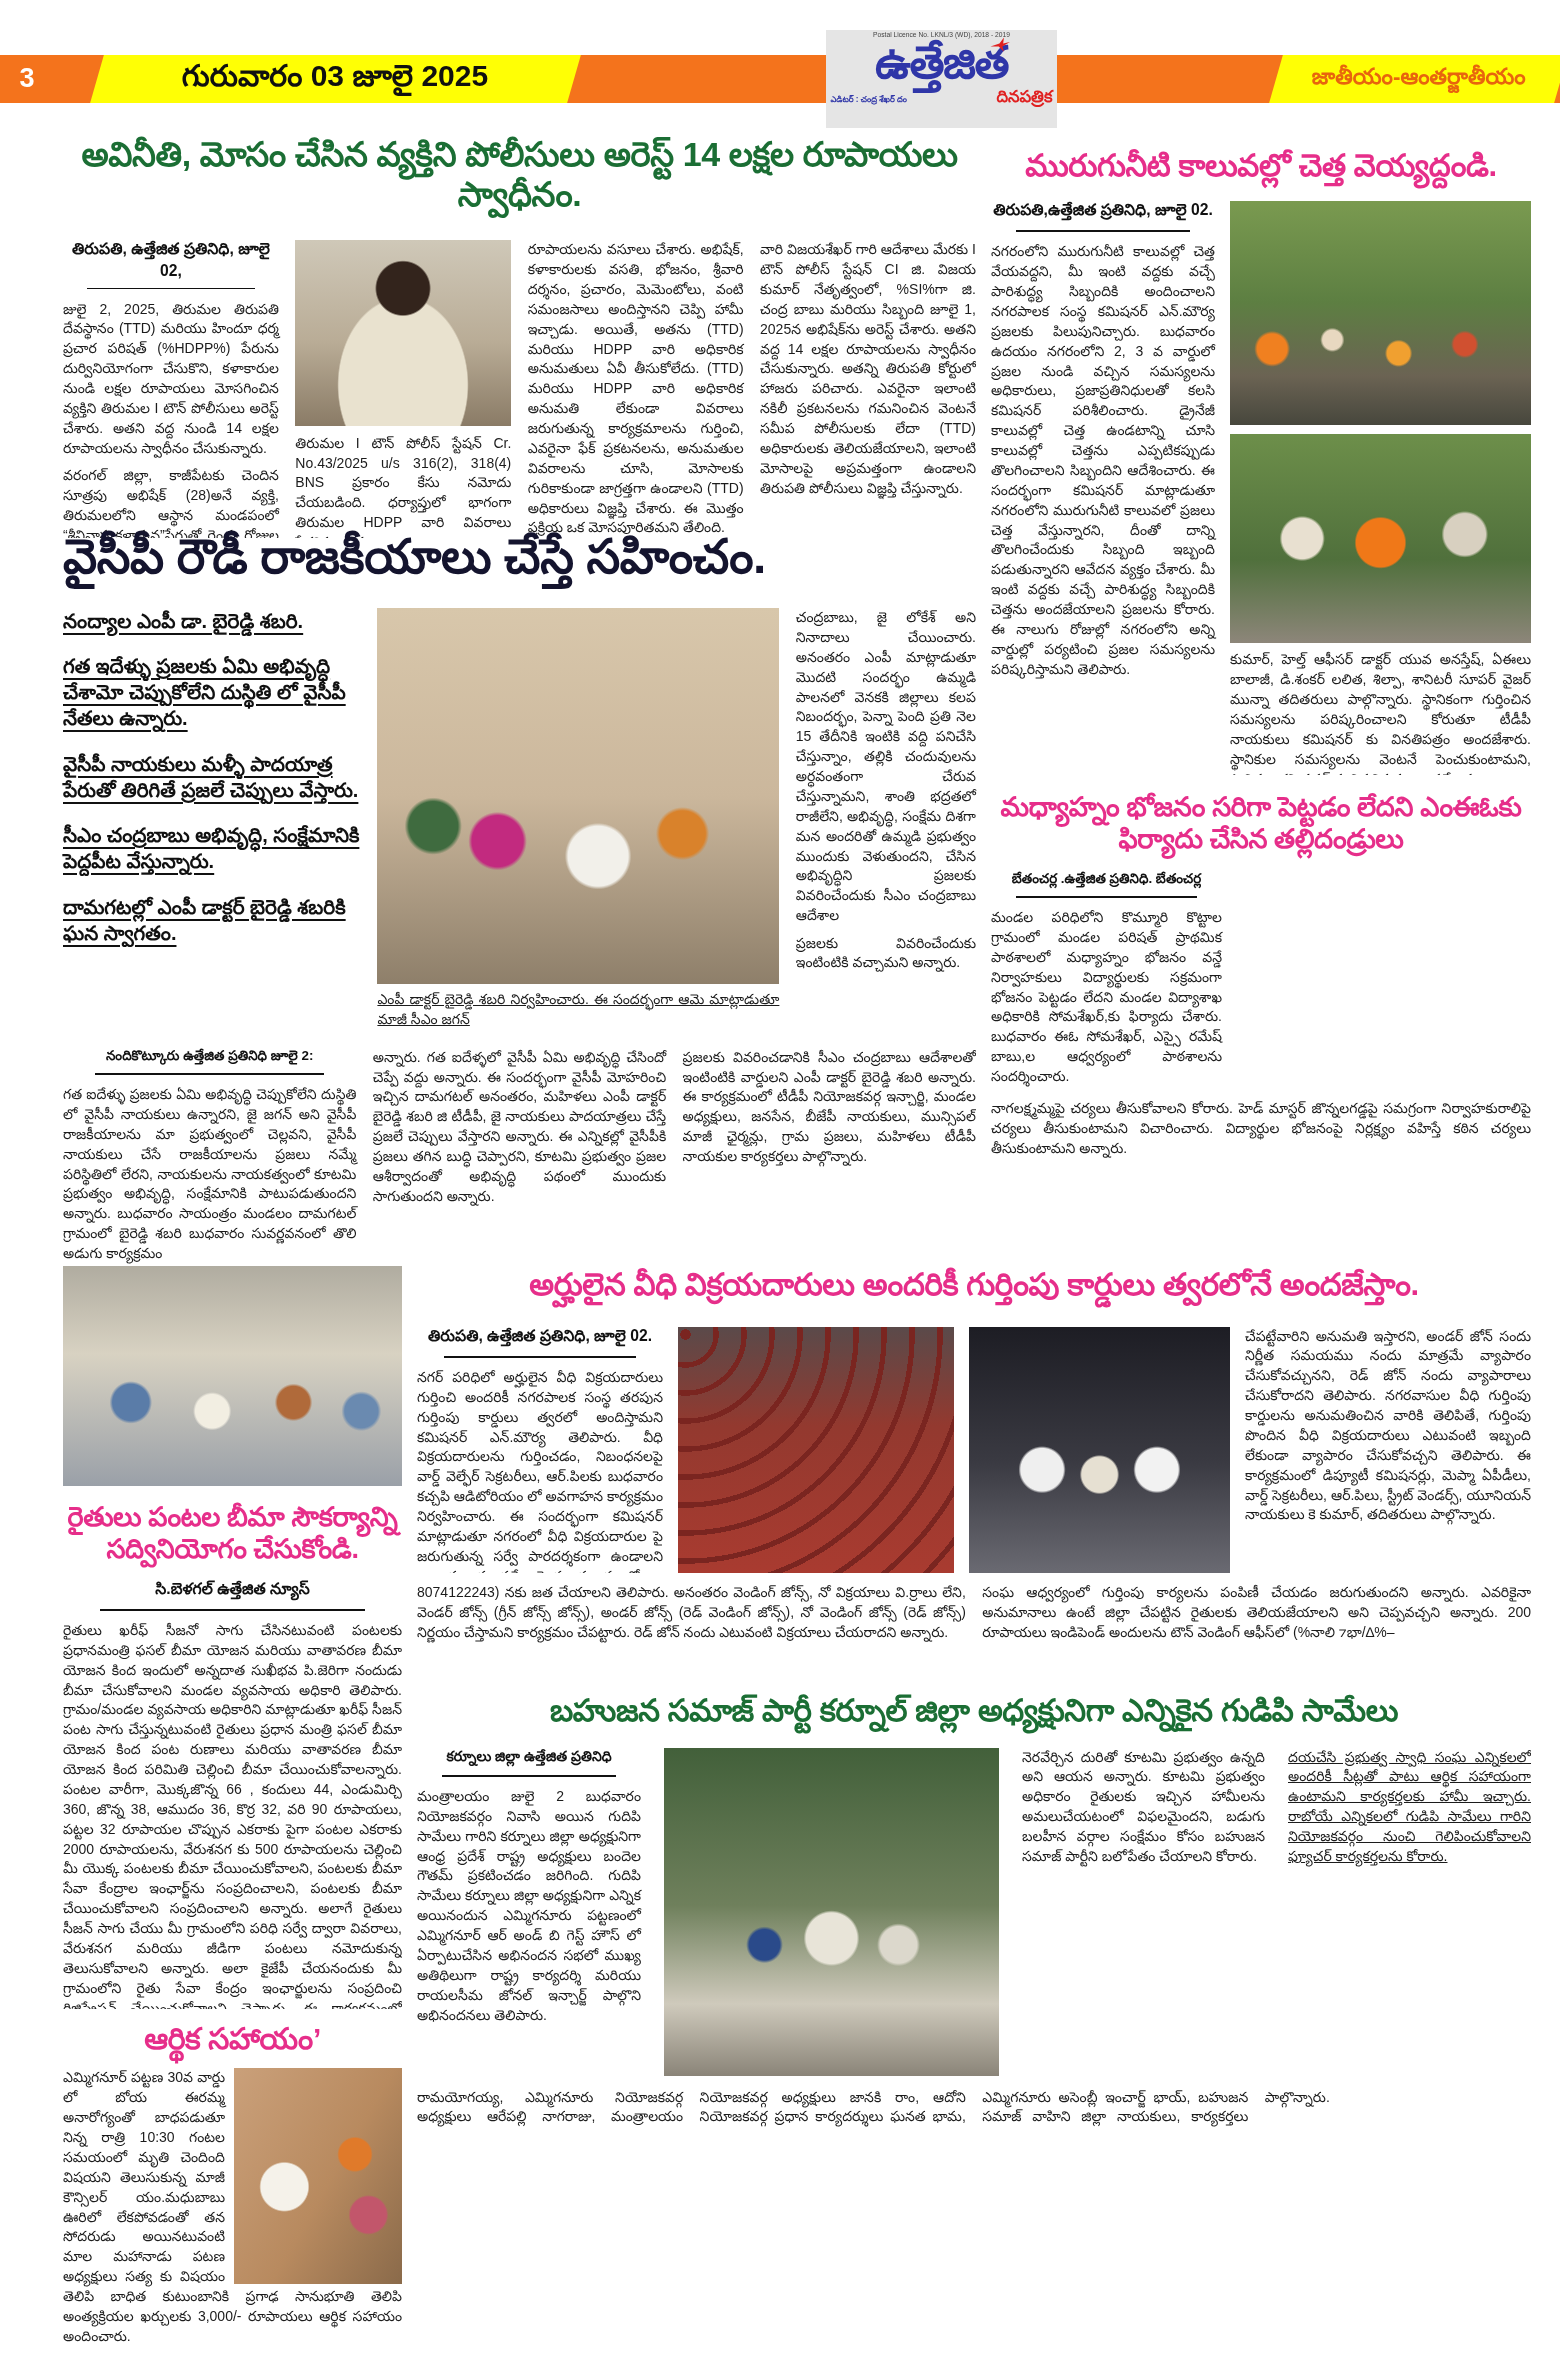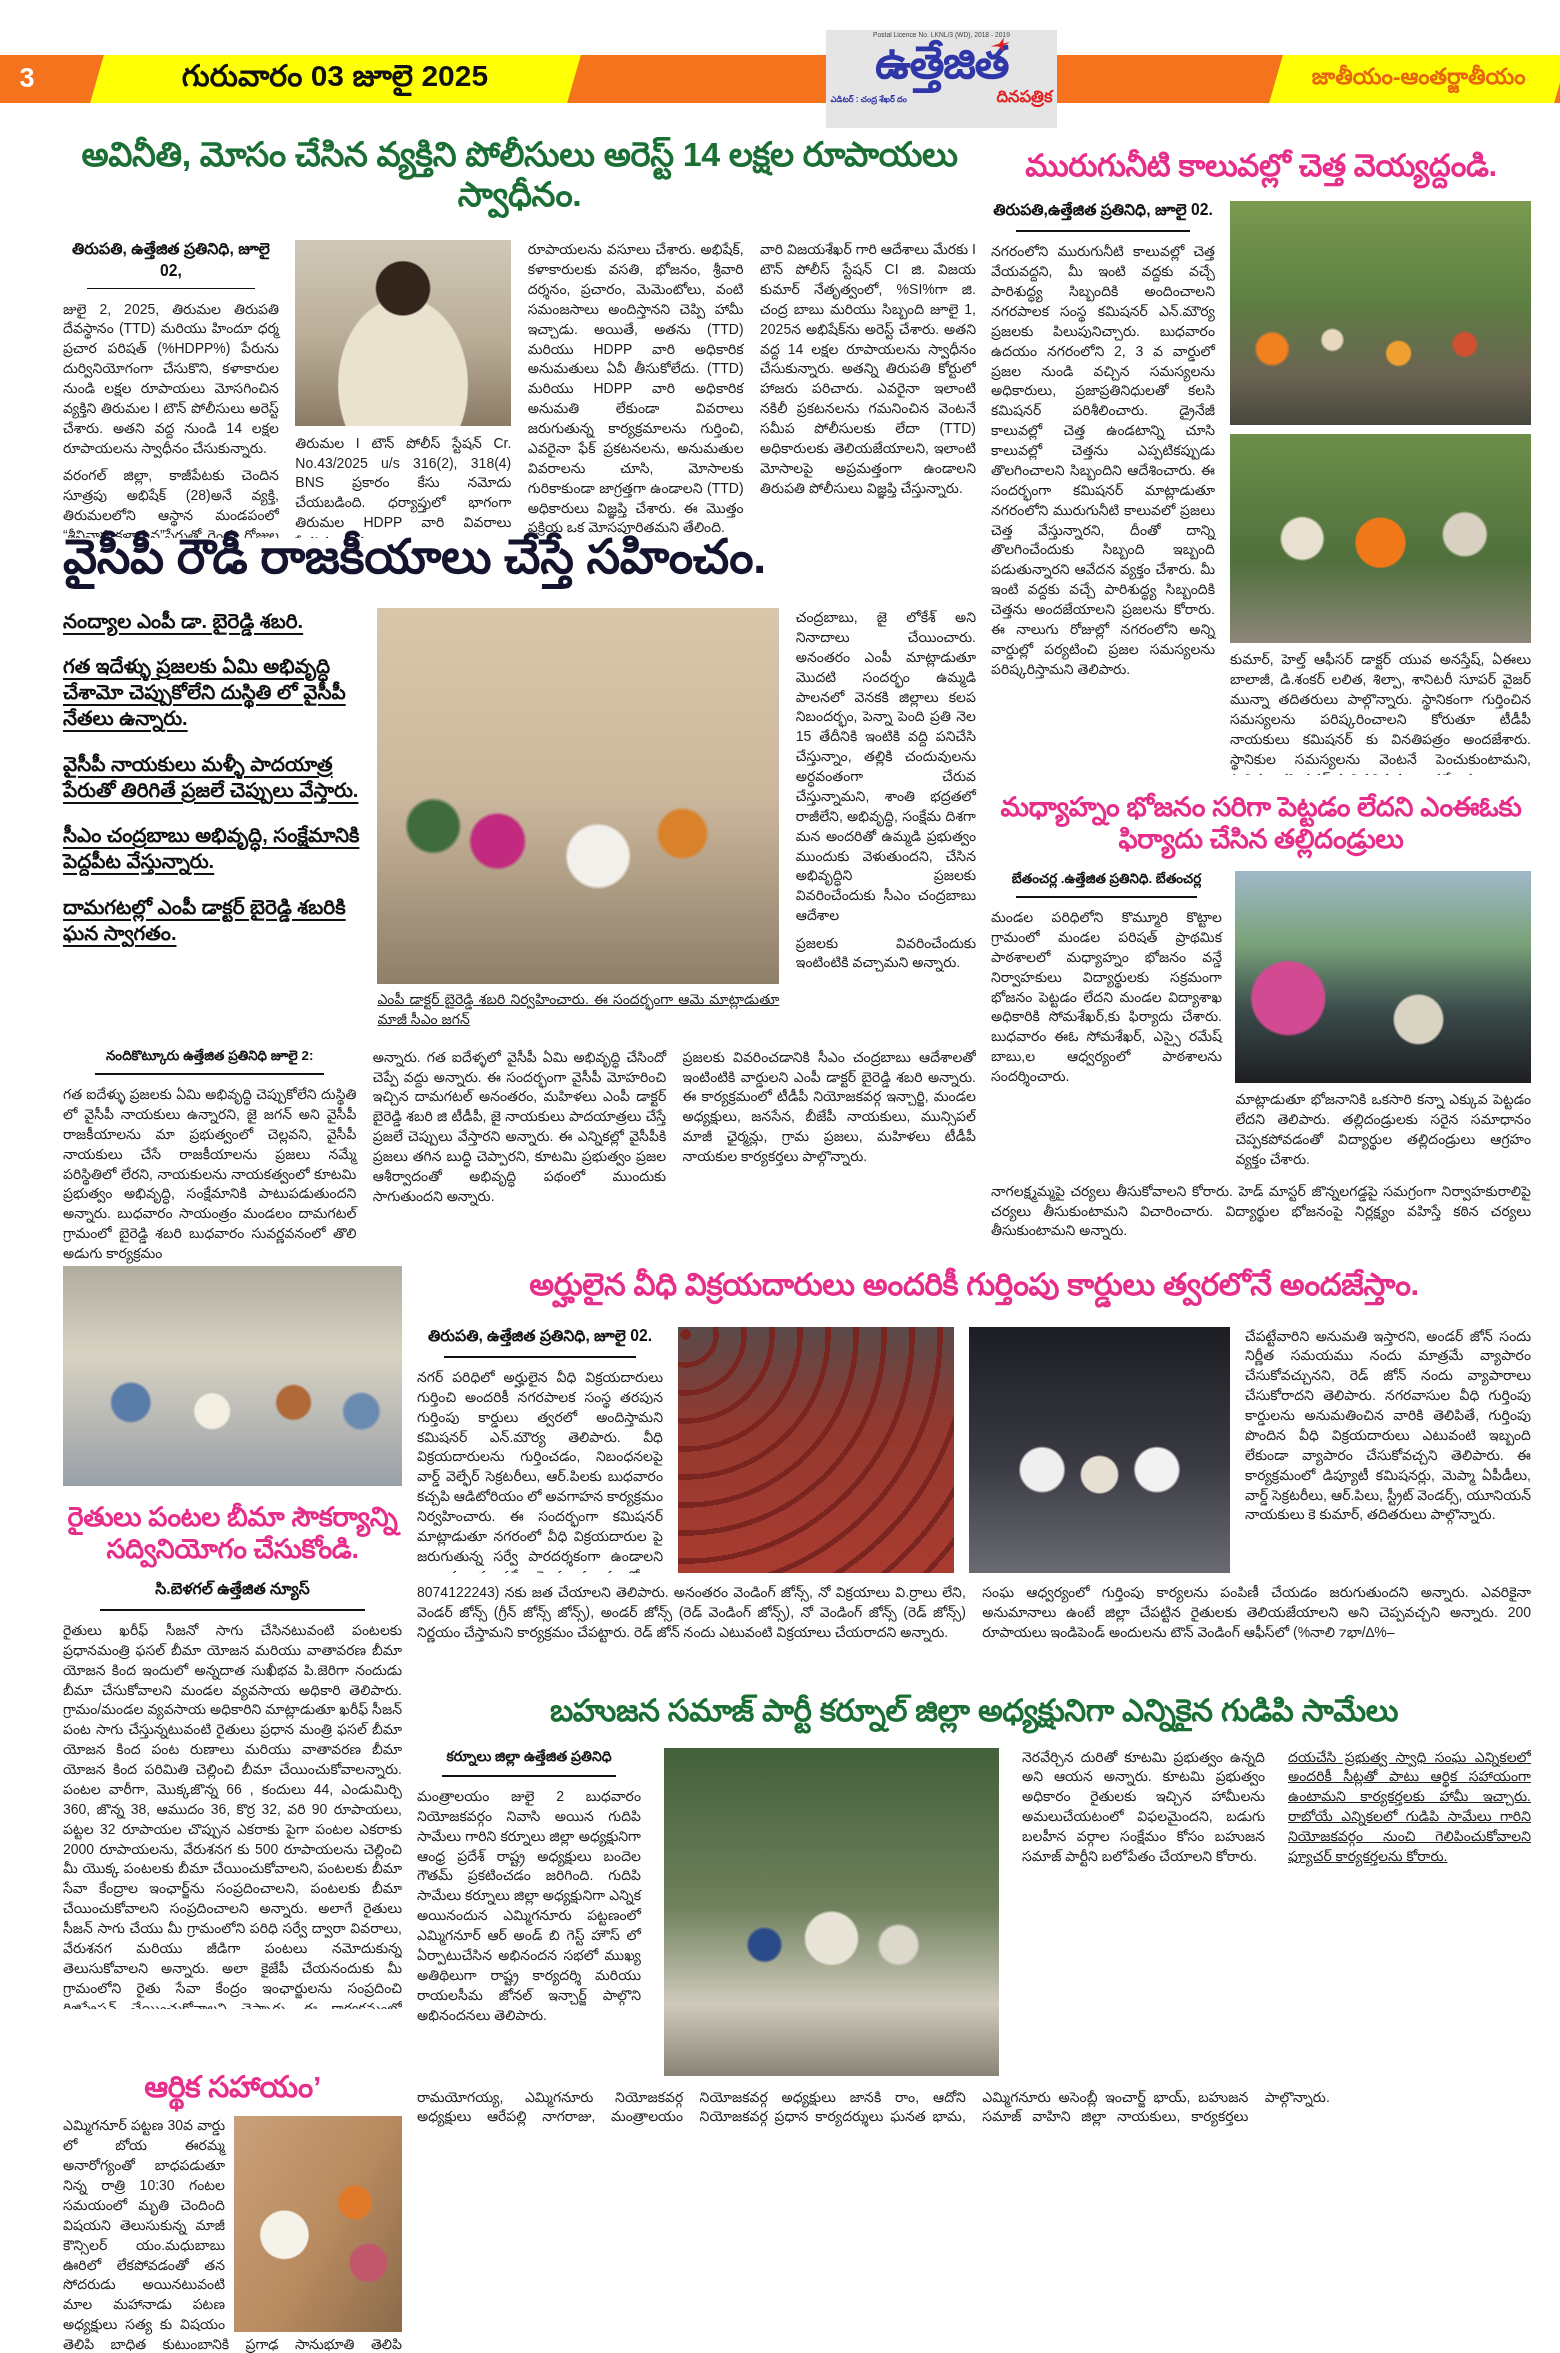--- a/index.html
+++ b/index.html
@@ -198,26 +198,20 @@
 
   <div class="art" style="left:991px;top:792px;width:540px;height:461px;">
     <div class="hl h-pink" style="font-size:27px;">మధ్యాహ్నం భోజనం సరిగా పెట్టడం లేదని ఎంఈఓకు ఫిర్యాదు చేసిన తల్లిదండ్రులు</div>
     <div style="display:flex;gap:13.4px;margin-top:15px;">
       <div style="width:231px;flex:none;">
         <div class="dateline" style="font-size:13.4px;">బేతంచర్ల .ఉత్తేజిత ప్రతినిధి. బేతంచర్ల</div>
         <div class="body">
             <p>మండల పరిధిలోని కొమ్మూరి కొట్టాల గ్రామంలో మండల పరిషత్ ప్రాథమిక పాఠశాలలో మధ్యాహ్నం భోజనం వన్డే నిర్వాహకులు విద్యార్థులకు సక్రమంగా భోజనం పెట్టడం లేదని మండల విద్యాశాఖ అధికారికి సోమశేఖర్,కు ఫిర్యాదు చేశారు. బుధవారం ఈఓ సోమశేఖర్, ఎస్సై రమేష్ బాబు,ల ఆధ్వర్యంలో పాఠశాలను సందర్శించారు.</p>
           </div>
       </div>
-      <div style="flex:1;min-width:0;">
-        <div class="ph ph-class" style="width:100%;height:212px;"></div>
-        <div class="body" style="margin-top:7.5px;">
-            <p>మాట్లాడుతూ భోజనానికి ఒకసారి కన్నా ఎక్కువ పెట్టడం లేదని తెలిపారు. తల్లిదండ్రులకు సరైన సమాధానం చెప్పకపోవడంతో విద్యార్థుల తల్లిదండ్రులు ఆగ్రహం వ్యక్తం చేశారు.</p>
-          </div>
-      </div>
     </div>
     <div class="body" style="margin-top:4.5px;height:112px;overflow:hidden;">
       <p>నాగలక్ష్మమ్మపై చర్యలు తీసుకోవాలని కోరారు. హెడ్ మాస్టర్ జొన్నలగడ్డపై సమగ్రంగా నిర్వాహకురాలిపై చర్యలు తీసుకుంటామని విచారించారు. విద్యార్థుల భోజనంపై నిర్లక్ష్యం వహిస్తే కఠిన చర్యలు తీసుకుంటామని అన్నారు.</p>
     </div>
   </div>
 
   <div class="art" style="left:417px;top:1267px;width:1114px;height:417px;">
     <div class="hl h-pink" style="font-size:31px;">అర్హులైన వీధి విక్రయదారులు అందరికీ గుర్తింపు కార్డులు త్వరలోనే అందజేస్తాం.</div>
     <div style="display:flex;gap:15px;margin-top:23px;height:246px;overflow:hidden;">
       <div style="width:246px;flex:none;">
@@ -245,21 +239,21 @@
   <div class="art" style="left:63px;top:1266px;width:339px;height:745px;">
     <div class="ph ph-meeting" style="width:100%;height:220px;"></div>
     <div class="hl h-pink" style="font-size:27px;margin-top:16.4px;">రైతులు పంటల బీమా సౌకర్యాన్ని సద్వినియోగం చేసుకోండి.</div>
     <div class="dateline" style="margin-top:13.4px;">సి.బెళగల్ ఉత్తేజిత న్యూస్</div>
     <div class="body" style="height:388px;overflow:hidden;">
       <p>రైతులు ఖరీఫ్ సీజనో సాగు చేసినటువంటి పంటలకు ప్రధానమంత్రి ఫసల్ బీమా యోజన మరియు వాతావరణ బీమా యోజన కింద ఇందులో అన్నదాత సుఖీభవ పి.జెరిగా నందుడు బీమా చేసుకోవాలని మండల వ్యవసాయ అధికారి తెలిపారు. గ్రామం/మండల వ్యవసాయ అధికారిని మాట్లాడుతూ ఖరీఫ్ సీజన్ పంట సాగు చేస్తున్నటువంటి రైతులు ప్రధాన మంత్రి ఫసల్ బీమా యోజన కింద పంట రుణాలు మరియు వాతావరణ బీమా యోజన కింద పరిమితి చెల్లించి బీమా చేయించుకోవాలన్నారు. పంటల వారీగా, మొక్కజొన్న 66 , కందులు 44, ఎండుమిర్చి 360, జొన్న 38, ఆముదం 36, కొర్ర 32, వరి 90 రూపాయలు, పట్టల 32 రూపాయల చొప్పున ఎకరాకు పైగా పంటల ఎకరాకు 2000 రూపాయలను, వేరుశనగ కు 500 రూపాయలను చెల్లించి మీ యొక్క పంటలకు బీమా చేయించుకోవాలని, పంటలకు బీమా సేవా కేంద్రాల ఇంఛార్జ్‌ను సంప్రదించాలని, పంటలకు బీమా చేయించుకోవాలని సంప్రదించాలని అన్నారు. అలాగే రైతులు సీజన్ సాగు చేయు మీ గ్రామంలోని పరిధి సర్వే ద్వారా వివరాలు, వేరుశనగ మరియు జీడిగా పంటలు నమోదుకున్న తెలుసుకోవాలని అన్నారు. అలా కైజేపీ చేయనందుకు మీ గ్రామంలోని రైతు సేవా కేంద్రం ఇంఛార్జులను సంప్రదించి రిజిస్ట్రేషన్ చేయించుకోవాలని చెప్పారు. ఈ కార్యక్రమంలో ఏఓలు, వీఏఏలు, ఏఓపి, ఎంపీఈఓలు, రైతులు పాల్గొన్నారు.</p>
     </div>
   </div>
 
   <div class="art" style="left:63px;top:2021px;width:339px;height:319px;">
-    <div class="hl h-pink" style="font-size:30px;margin-top:48px;">ఆర్థిక సహాయం’</div>
+    <div class="hl h-pink" style="font-size:30px;">ఆర్థిక సహాయం’</div>
     <div style="margin-top:12px;overflow:hidden;">
       <div class="ph ph-aid" style="width:168px;height:216px;float:right;margin-left:9px;"></div>
       <div class="body">
           <p>ఎమ్మిగనూర్ పట్టణ 30వ వార్డు లో బోయ ఈరమ్మ అనారోగ్యంతో బాధపడుతూ నిన్న రాత్రి 10:30 గంటల సమయంలో మృతి చెందింది విషయని తెలుసుకున్న మాజీ కౌన్సిలర్ యం.మధుబాబు ఊరిలో లేకపోవడంతో తన సోదరుడు అయినటువంటి మాల మహానాడు పటణ అధ్యక్షులు సత్య కు విషయం తెలిపి బాధిత కుటుంబానికి ప్రగాఢ సానుభూతి తెలిపి అంత్యక్రియల ఖర్చులకు 3,000/- రూపాయలు ఆర్థిక సహాయం అందించారు.</p>
         </div>
     </div>
   </div>
 
   <div class="art" style="left:417px;top:1693px;width:1114px;height:647px;">
     <div class="hl h-green" style="font-size:31px;">బహుజన సమాజ్ పార్టీ కర్నూల్ జిల్లా అధ్యక్షునిగా ఎన్నికైన గుడిపి సామేలు</div>

